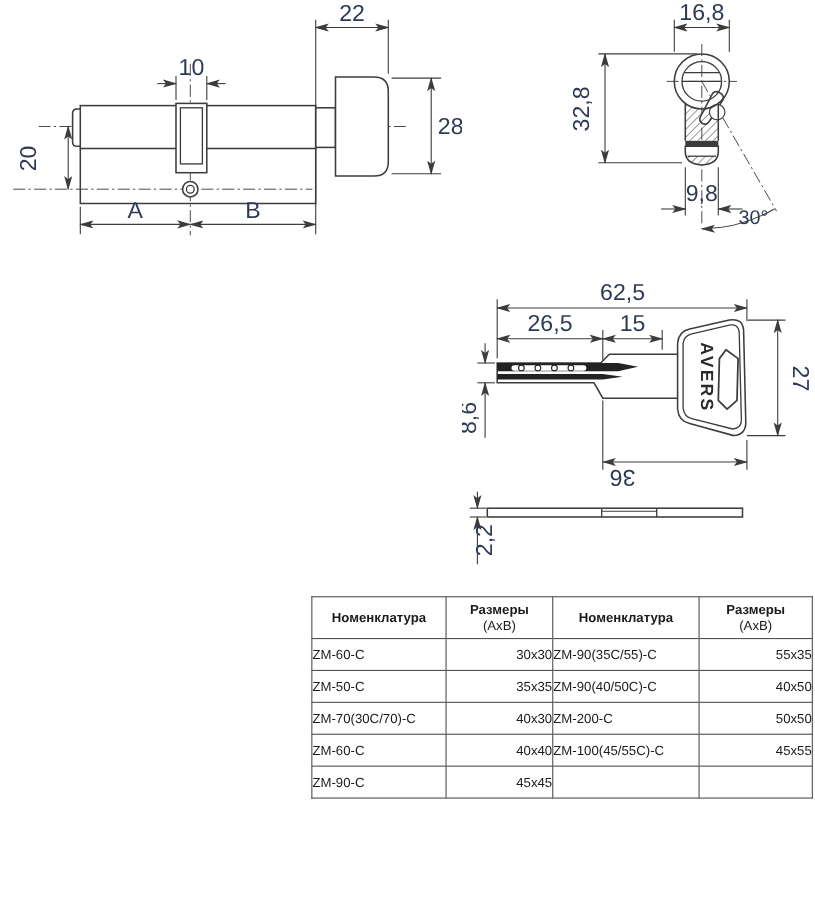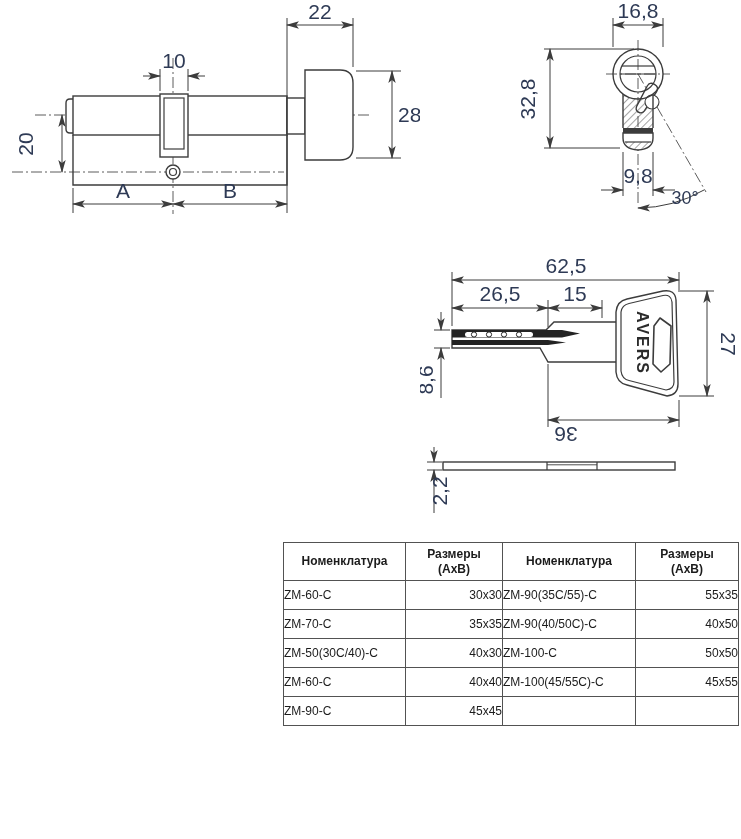--- a/index.html
+++ b/index.html
@@ -12,21 +12,21 @@
   .dim line, line.dim, .dim path, path.dim{stroke:#3c3c3c;stroke-width:1;fill:none;}
   .cl line{stroke:#4a4a4a;stroke-width:0.9;stroke-dasharray:11 3 2 3;}
   svg text{fill:#2e3a55;font-family:"Liberation Sans", sans-serif;font-size:21px;}
   svg text.small{font-size:18px;}
   svg text.brand{fill:#2b2b2b;font-size:16px;font-weight:bold;letter-spacing:2px;}
   
   table.spec{position:absolute;left:283px;top:542px;width:455px;border-collapse:collapse;
              table-layout:fixed;font-size:12px;color:#1b1b1b;}
   table.spec, table.spec th, table.spec td{border:1px solid #525252;}
   table.spec th{height:33px;font-weight:bold;text-align:center;vertical-align:middle;line-height:1.2;padding:2px;}
-  table.spec th .sub{font-weight:bold;}
+  table.spec th .sub{font-weight:normal;}
   table.spec td{height:28px;vertical-align:middle;padding:0;margin-left:12px;}
   td.name{text-align:left;padding-left:11px;}
   td.size{text-align:right;}
 </style>
 </head>
 <body>
 
 <div class="page">
 
   <svg class="drawing" style="left:0;top:0" width="420" height="230" viewBox="0 0 420 230">
@@ -215,29 +215,29 @@
       </tr>
     </thead>
     <tbody>
       <tr>
         <td class="name">ZM-60-C</td>
         <td class="size">30x30</td>
         <td class="name">ZM-90(35C/55)-C</td>
         <td class="size">55x35</td>
       </tr>
       <tr>
-        <td class="name">ZM-70-C</td>
+        <td class="name">ZM-50-C</td>
         <td class="size">35x35</td>
         <td class="name">ZM-90(40/50C)-C</td>
         <td class="size">40x50</td>
       </tr>
       <tr>
-        <td class="name">ZM-50(30C/40)-C</td>
+        <td class="name">ZM-70(30C/70)-C</td>
         <td class="size">40x30</td>
-        <td class="name">ZM-100-C</td>
+        <td class="name">ZM-200-C</td>
         <td class="size">50x50</td>
       </tr>
       <tr>
         <td class="name">ZM-60-C</td>
         <td class="size">40x40</td>
         <td class="name">ZM-100(45/55C)-C</td>
         <td class="size">45x55</td>
       </tr>
       <tr>
         <td class="name">ZM-90-C</td>

